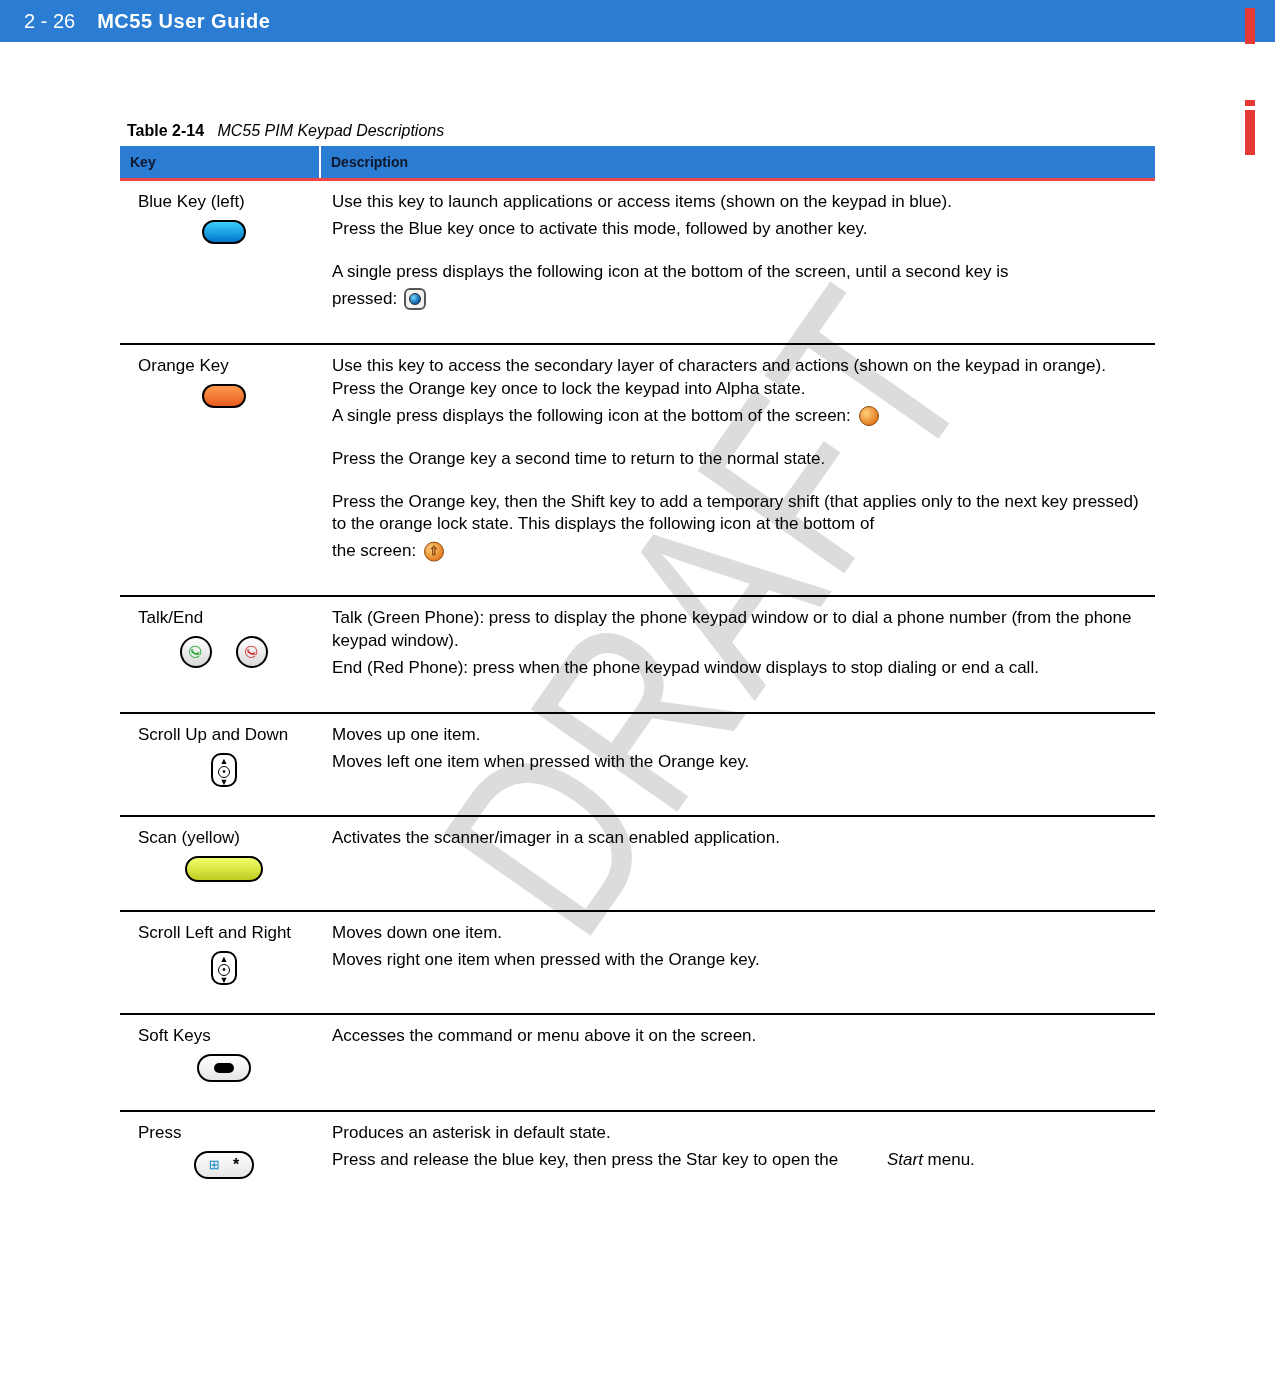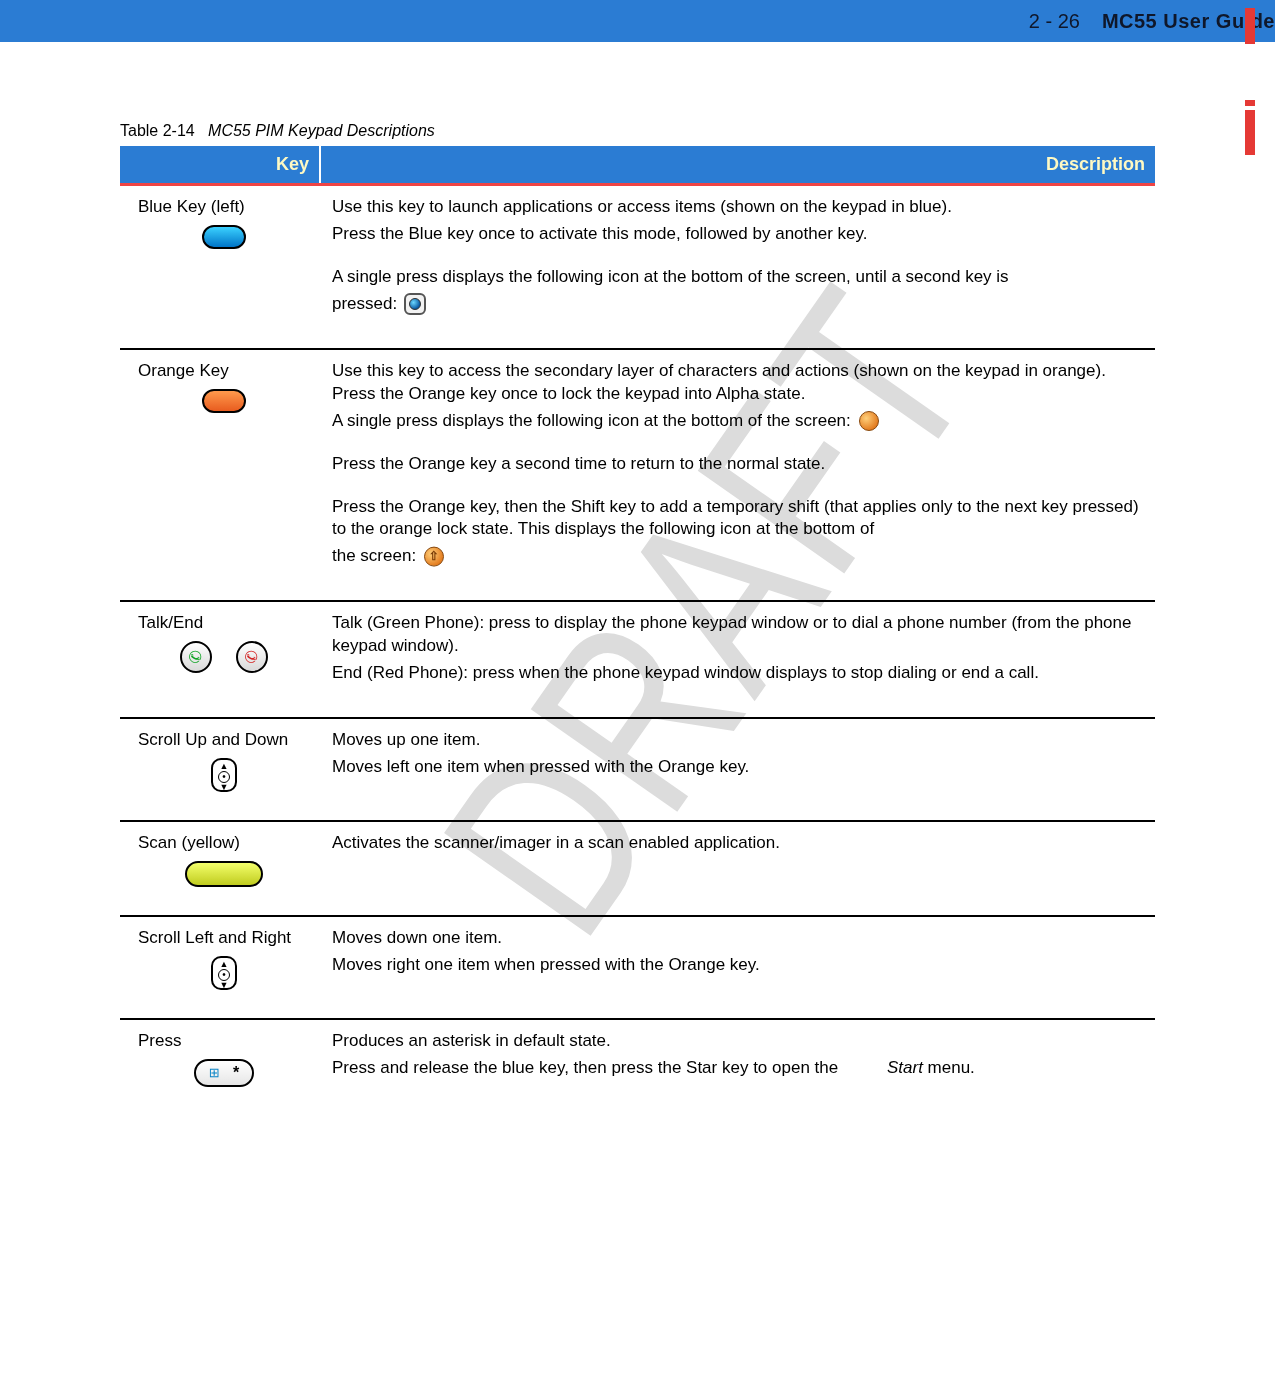--- a/index.html
+++ b/index.html
@@ -6,27 +6,26 @@
   body {
     font-family: Arial, Helvetica, sans-serif;
     background: #fff;
     width: 1275px;
     height: 1390px;
     position: relative;
     overflow: hidden;
   }
   .header-bar {
     background: #2b7cd3;
-    color: #0f172a;
+    color: #ffffff;
     height: 42px;
     display: flex;
     align-items: center;
-    padding-left: 8px;
+    padding-left: 24px;
     font-size: 20px;
-    justify-content: flex-end;
   }
   .header-bar .pgnum { font-weight: 400; margin-right: 22px; }
   .header-bar .title { font-family: "Arial Narrow", Arial; font-weight: 700; letter-spacing: 0.5px; }
   .red-rect {
     position: absolute;
     right: 20px;
     width: 10px;
     height: 36px;
     background: #e53935;
   }
@@ -54,36 +53,36 @@
     font-weight: 400;
     color: #dcdcdc;
     transform: rotate(-55deg) scaleX(0.78);
     transform-origin: center;
     letter-spacing: 6px;
     font-family: Arial, sans-serif;
     z-index: 0;
     white-space: nowrap;
   }
   .caption { font-size: 16px; margin-bottom: 6px; position: relative; z-index: 1; }
-  .caption b { font-family: "Arial Narrow", Arial; font-weight: 400; }
+  .caption b { font-family: "Arial Narrow", Arial; font-weight: 700; margin-left: 7px; }
   .caption i { font-style: italic; }
   table {
     width: 100%;
     border-collapse: collapse;
     position: relative;
     z-index: 1;
   }
   thead th {
     background: #2b7cd3;
-    color: #fef9c3;
+    color: #0f172a;
     font-family: "Arial Narrow", Arial;
     font-weight: 700;
-    font-size: 18px;
+    font-size: 14px;
     padding: 8px 10px;
-    text-align: right;
+    text-align: left;
   }
   thead th:first-child { width: 200px; border-right: 2px solid #fff; }
   tbody td {
     border-top: 2px solid #000;
     padding: 10px 10px 28px 12px;
     font-size: 17px;
     line-height: 1.35;
     vertical-align: top;
     color: #000;
   }
@@ -334,20 +333,29 @@
                 <span>▼</span>
               </span>
           </div>
         </td>
         <td class="desc">
           <p>Moves down one item.</p>
           <p>Moves right one item when pressed with the Orange key.</p>
         </td>
       </tr>
 
+      <tr>
+        <td class="keycell">
+          <span class="keylabel">Soft Keys</span>
+          <div class="keyicons"><span class="kshape oval whitekey"></span></div>
+        </td>
+        <td class="desc">
+          <p>Accesses the command or menu above it on the screen.</p>
+        </td>
+      </tr>
 
       <tr>
         <td class="keycell" style="padding-bottom:10px">
           <span class="keylabel">Press</span>
           <div class="keyicons">
             <span class="kshape starkey">
                 <span class="win">⊞</span>
                 <span class="ast">*</span>
               </span>
           </div>

